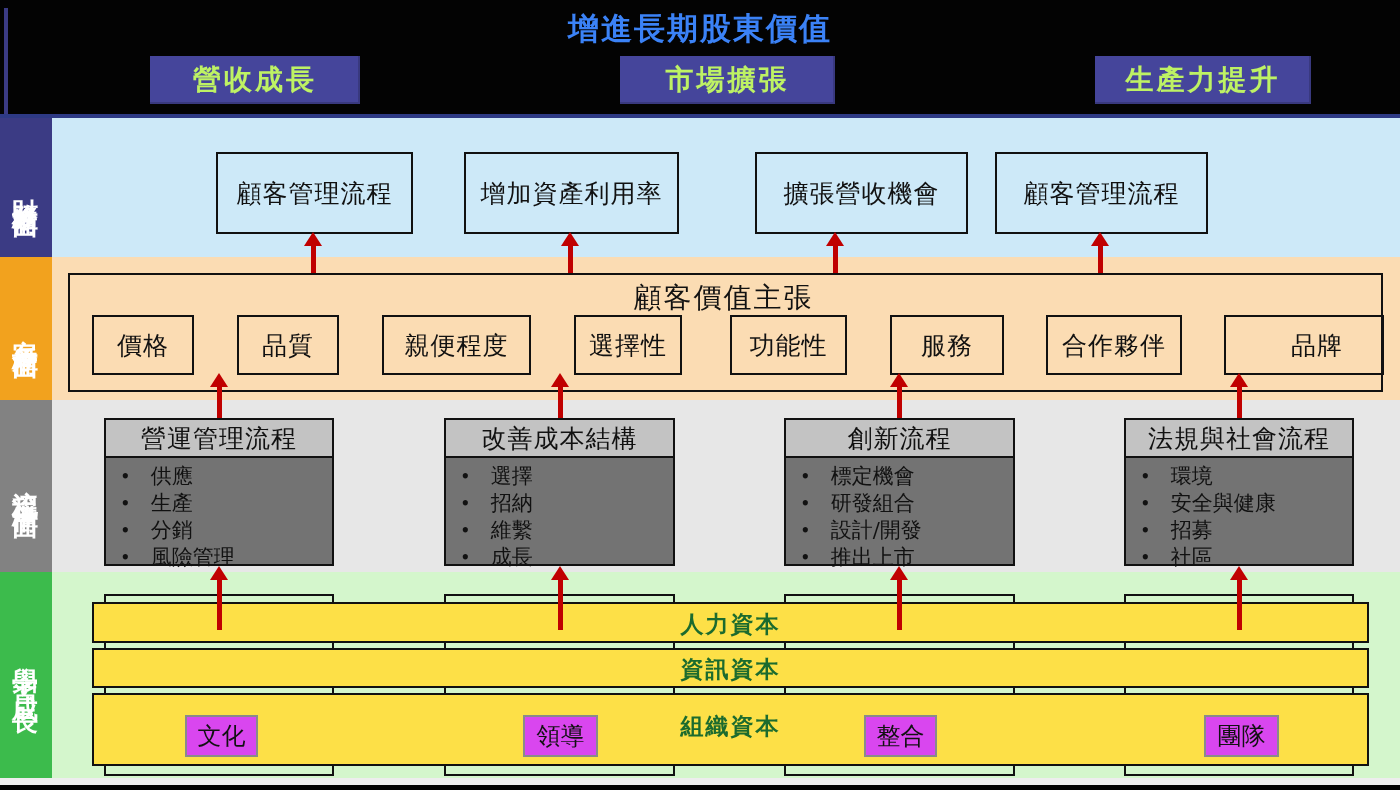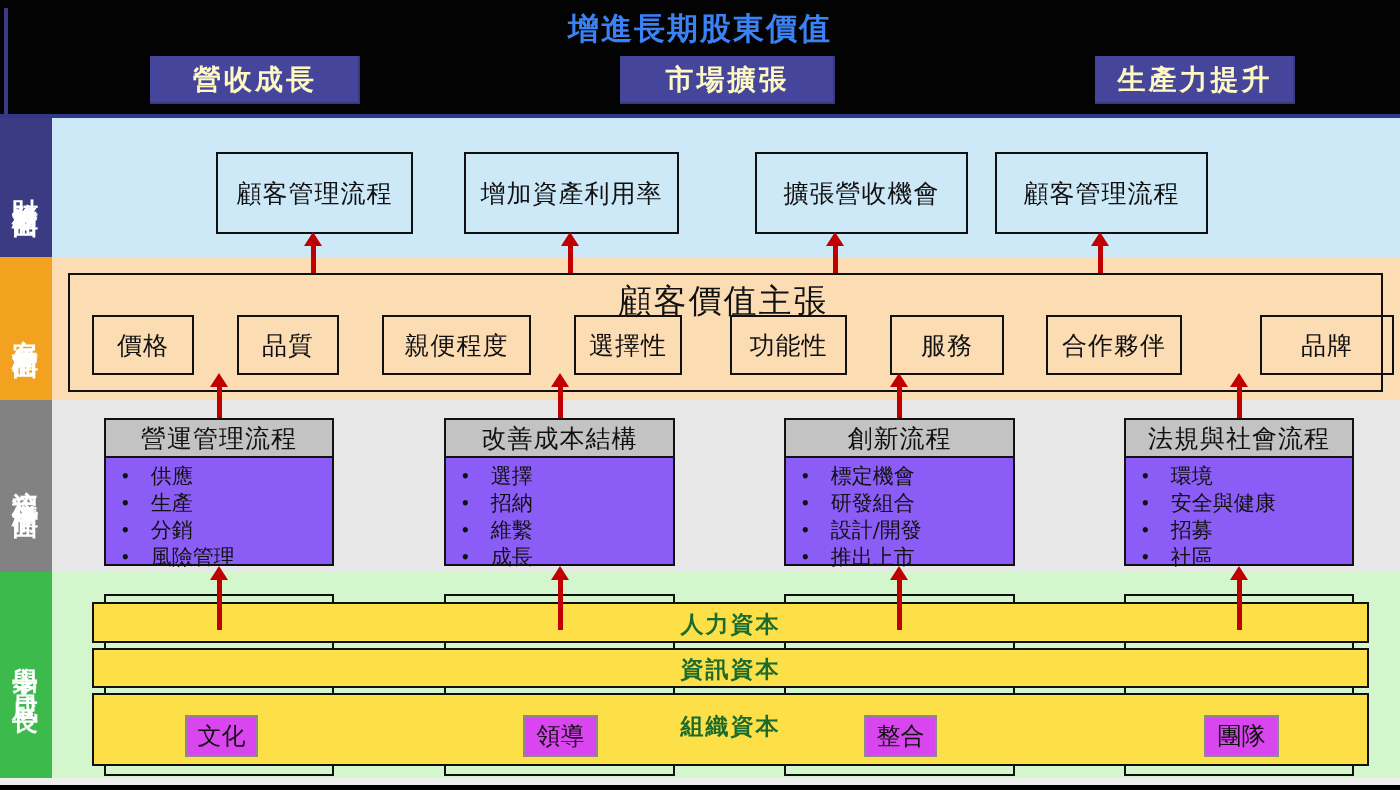--- a/index.html
+++ b/index.html
@@ -9,21 +9,21 @@
     background:#030303;
   }
   .abs{position:absolute;}
 
   
   .header-title{
     left:0;top:8px;width:1400px;text-align:center;
     color:#3b82f6;font-size:31px;font-weight:bold;letter-spacing:2px;
   }
   .strategy-box{
-    top:56px;height:48px;background:#45459B;color:#fef9c3;
+    top:56px;height:48px;background:#45459B;color:#bef264;
     display:flex;align-items:center;justify-content:center;
     font-size:28px;font-weight:bold;letter-spacing:3px;
     box-shadow:inset -2px -2px 0 #39397f;
   }
   .header-sliver{left:4px;top:8px;width:4px;height:106px;background:#3B3B84;}
   .header-bottomline{left:0;top:114px;width:1400px;height:4px;background:#2E3A85;}
 
   
   .band{left:0;width:1400px;}
   .band.financial{top:118px;height:139px;background:#CDE9F8;}
@@ -45,29 +45,29 @@
 
   
   .fbox{
     top:152px;height:78px;border:2px solid #111;
     display:flex;align-items:center;justify-content:center;
     font-size:25px;color:#111;letter-spacing:1px;
   }
 
   
   .cust-outer{left:68px;top:273px;width:1311px;height:115px;border:2px solid #111;}
-  .cust-title{left:68px;top:279px;width:1311px;text-align:center;font-size:33px;color:#111;letter-spacing:2px;}
+  .cust-title{left:68px;top:279px;width:1311px;text-align:center;font-size:28px;color:#111;letter-spacing:2px;}
   .cbox{
     top:315px;height:56px;border:2px solid #111;
     display:flex;align-items:center;justify-content:center;
     font-size:25px;color:#111;letter-spacing:1px;
   }
 
   
-  .pbox{top:418px;width:230px;height:148px;border:2px solid #111;background:#8b5cf6;box-sizing:border-box;}
+  .pbox{top:418px;width:230px;height:148px;border:2px solid #111;background:#737373;box-sizing:border-box;}
   .pbox-header{
     height:36px;background:#C3C3C3;border-bottom:2px solid #111;
     display:flex;align-items:center;justify-content:center;
     font-size:25px;color:#111;letter-spacing:1px;
   }
   .pbox-body{padding:5px 6px 0 14px;}
   .pitem{font-size:21px;color:#111;line-height:26px;display:flex;align-items:baseline;}
   .pitem::before{content:"•";font-size:18px;margin-right:20px;}
 
   
@@ -91,21 +91,21 @@
 </style>
 </head>
 <body>
 
 <div class="stage">
 
   <div class="abs header-sliver"></div>
   <div class="abs header-title">增進長期股東價值</div>
   <div class="abs strategy-box" style="left:150px;width:210px;">營收成長</div>
   <div class="abs strategy-box" style="left:620px;width:215px;">市場擴張</div>
-  <div class="abs strategy-box" style="left:1095px;width:200px;">生產力提升</div>
+  <div class="abs strategy-box" style="left:1095px;width:216px;">生產力提升</div>
   <div class="abs header-bottomline"></div>
 
   <div class="abs band financial"></div>
   <div class="abs band customer"></div>
   <div class="abs band process"></div>
   <div class="abs band learning"></div>
   <div class="abs strip-light"></div>
   <div class="abs strip-black"></div>
 
   <div class="abs sidebar financial">財務構面</div>
@@ -120,21 +120,21 @@
 
   <div class="abs cust-outer"></div>
   <div class="abs cust-title">顧客價值主張</div>
   <div class="abs cbox" style="left:92px;width:98px;">價格</div>
   <div class="abs cbox" style="left:237px;width:98px;">品質</div>
   <div class="abs cbox" style="left:382px;width:145px;">親便程度</div>
   <div class="abs cbox" style="left:574px;width:104px;">選擇性</div>
   <div class="abs cbox" style="left:730px;width:113px;">功能性</div>
   <div class="abs cbox" style="left:890px;width:110px;">服務</div>
   <div class="abs cbox" style="left:1046px;width:132px;">合作夥伴</div>
-  <div class="abs cbox" style="left:1260px;width:130px;">品牌</div>
+  <div class="abs cbox" style="left:1224px;width:130px;padding-left:26px;">品牌</div>
 
   <div class="abs pbox" style="left:104px;">
     <div class="pbox-header">營運管理流程</div>
     <div class="pbox-body">
       <div class="pitem">供應</div>
       <div class="pitem">生產</div>
       <div class="pitem">分銷</div>
       <div class="pitem">風險管理</div>
     </div>
   </div>

